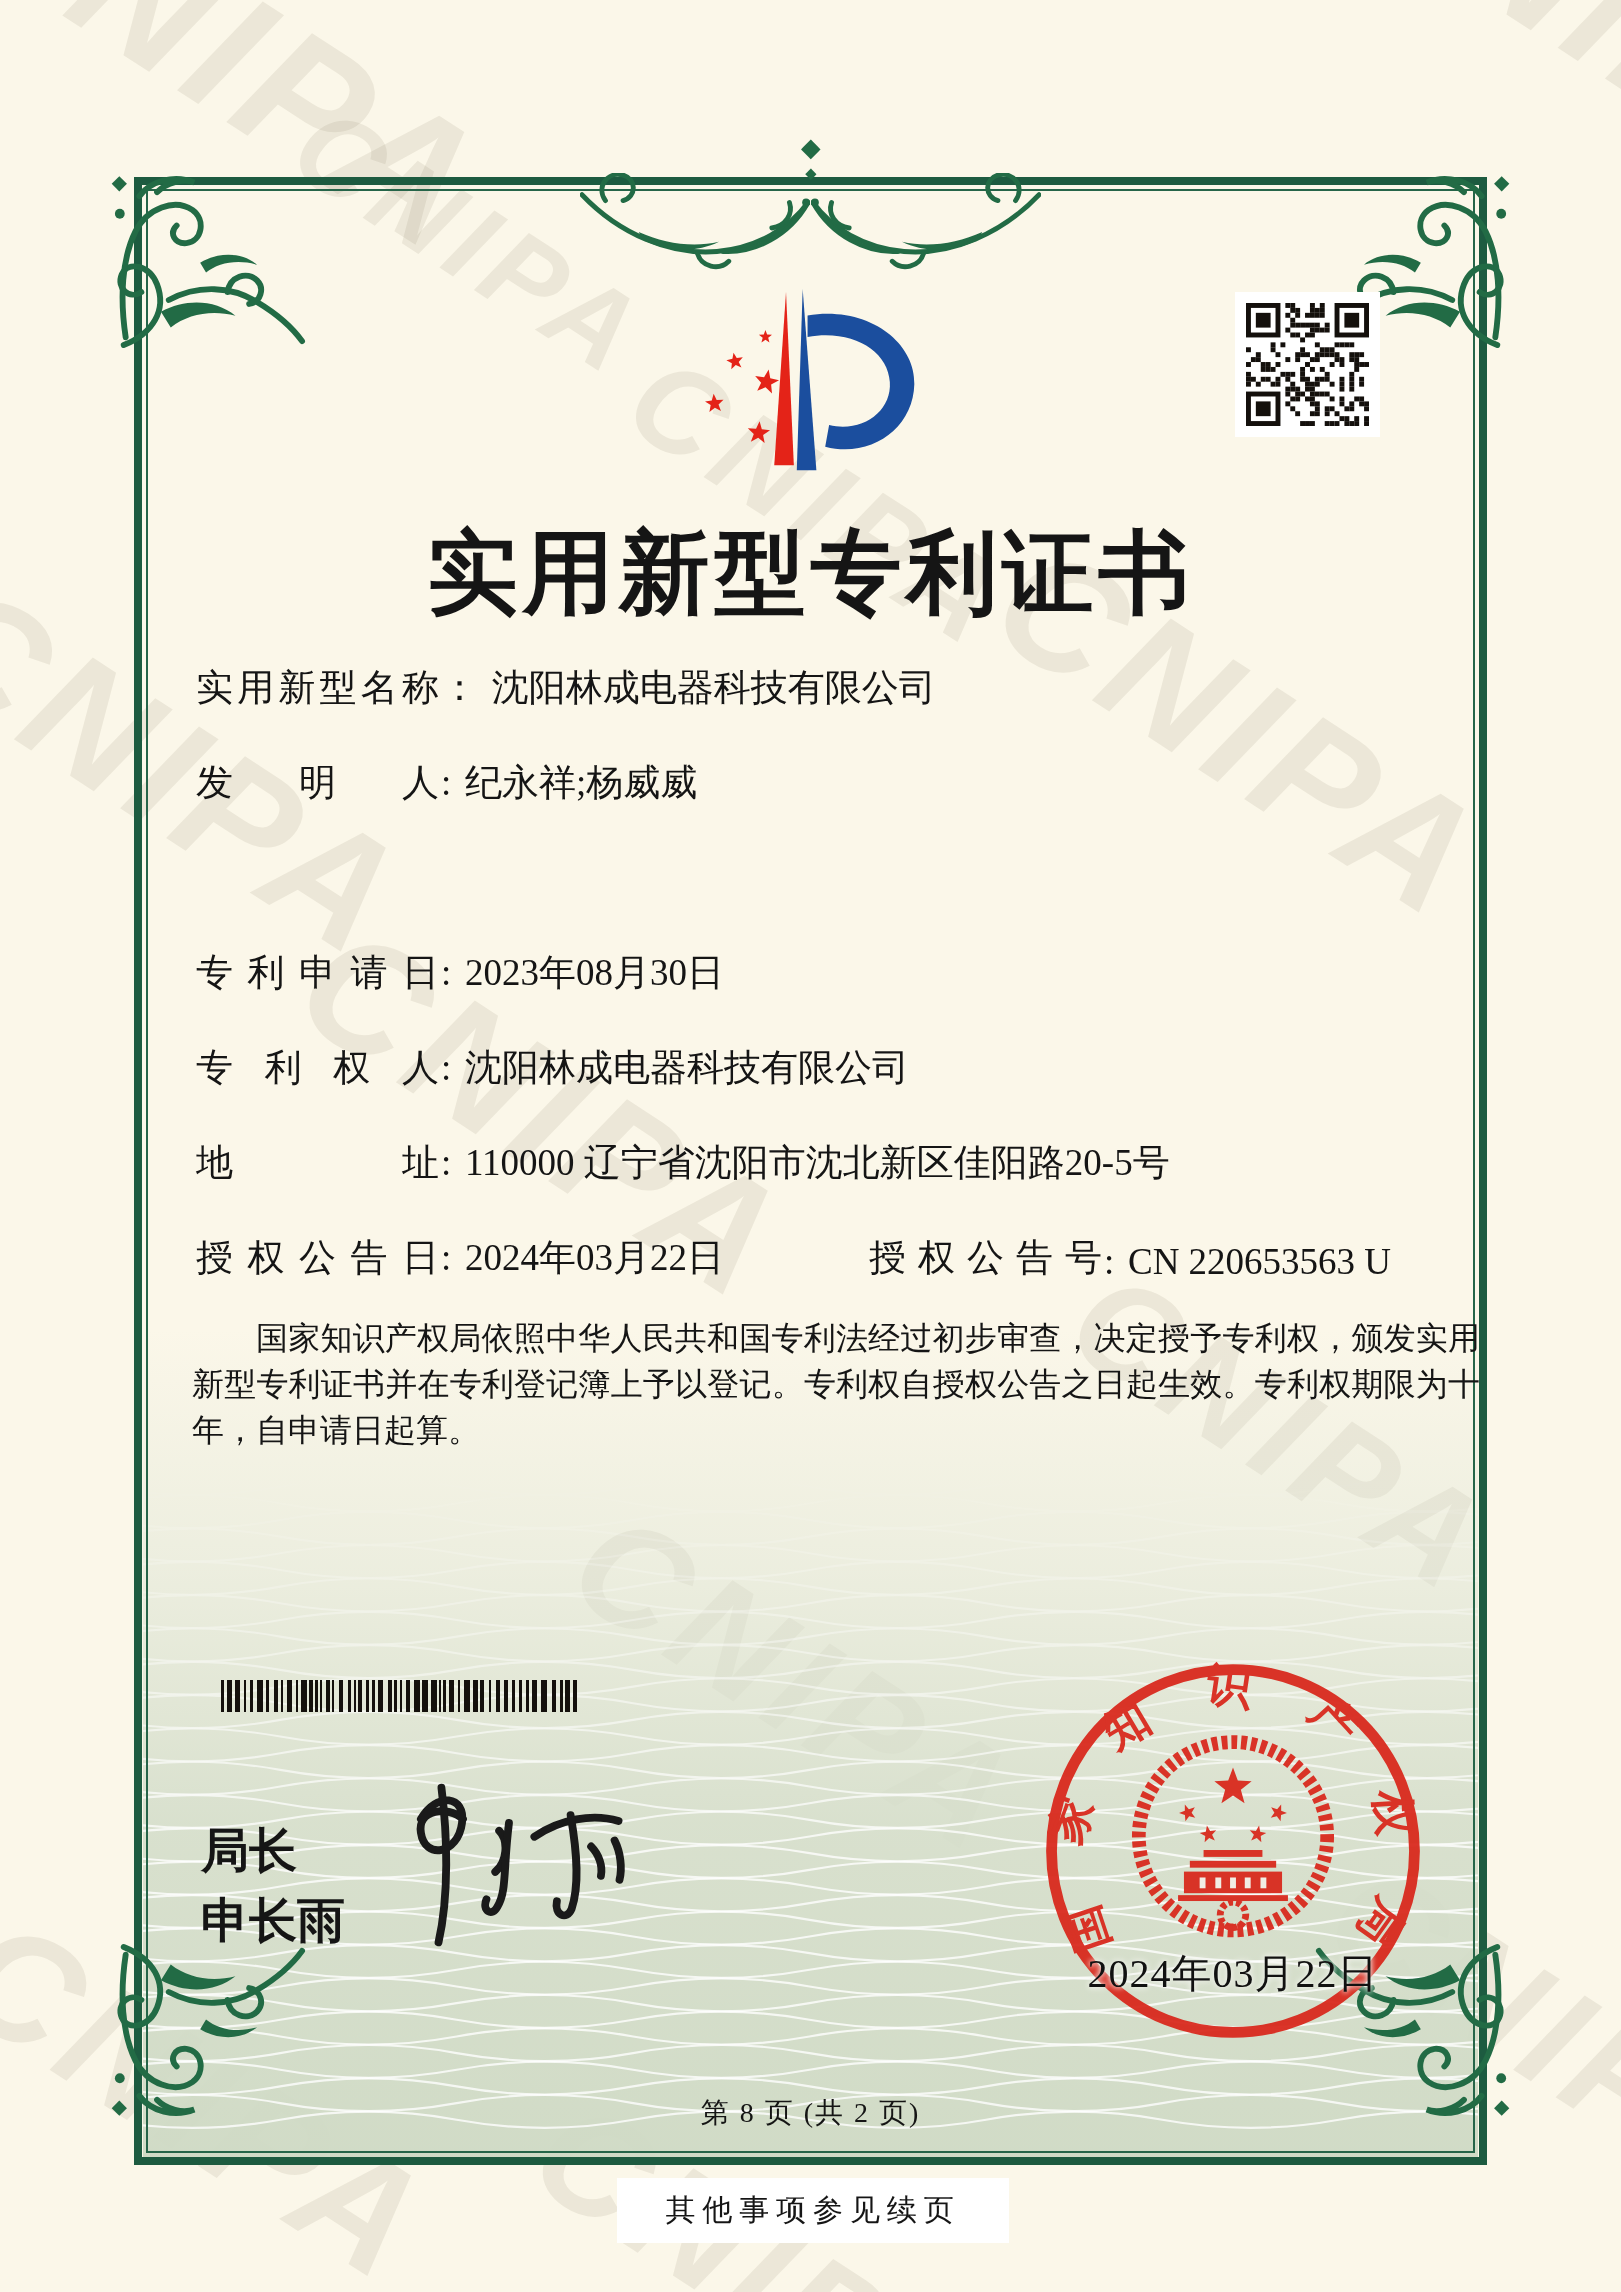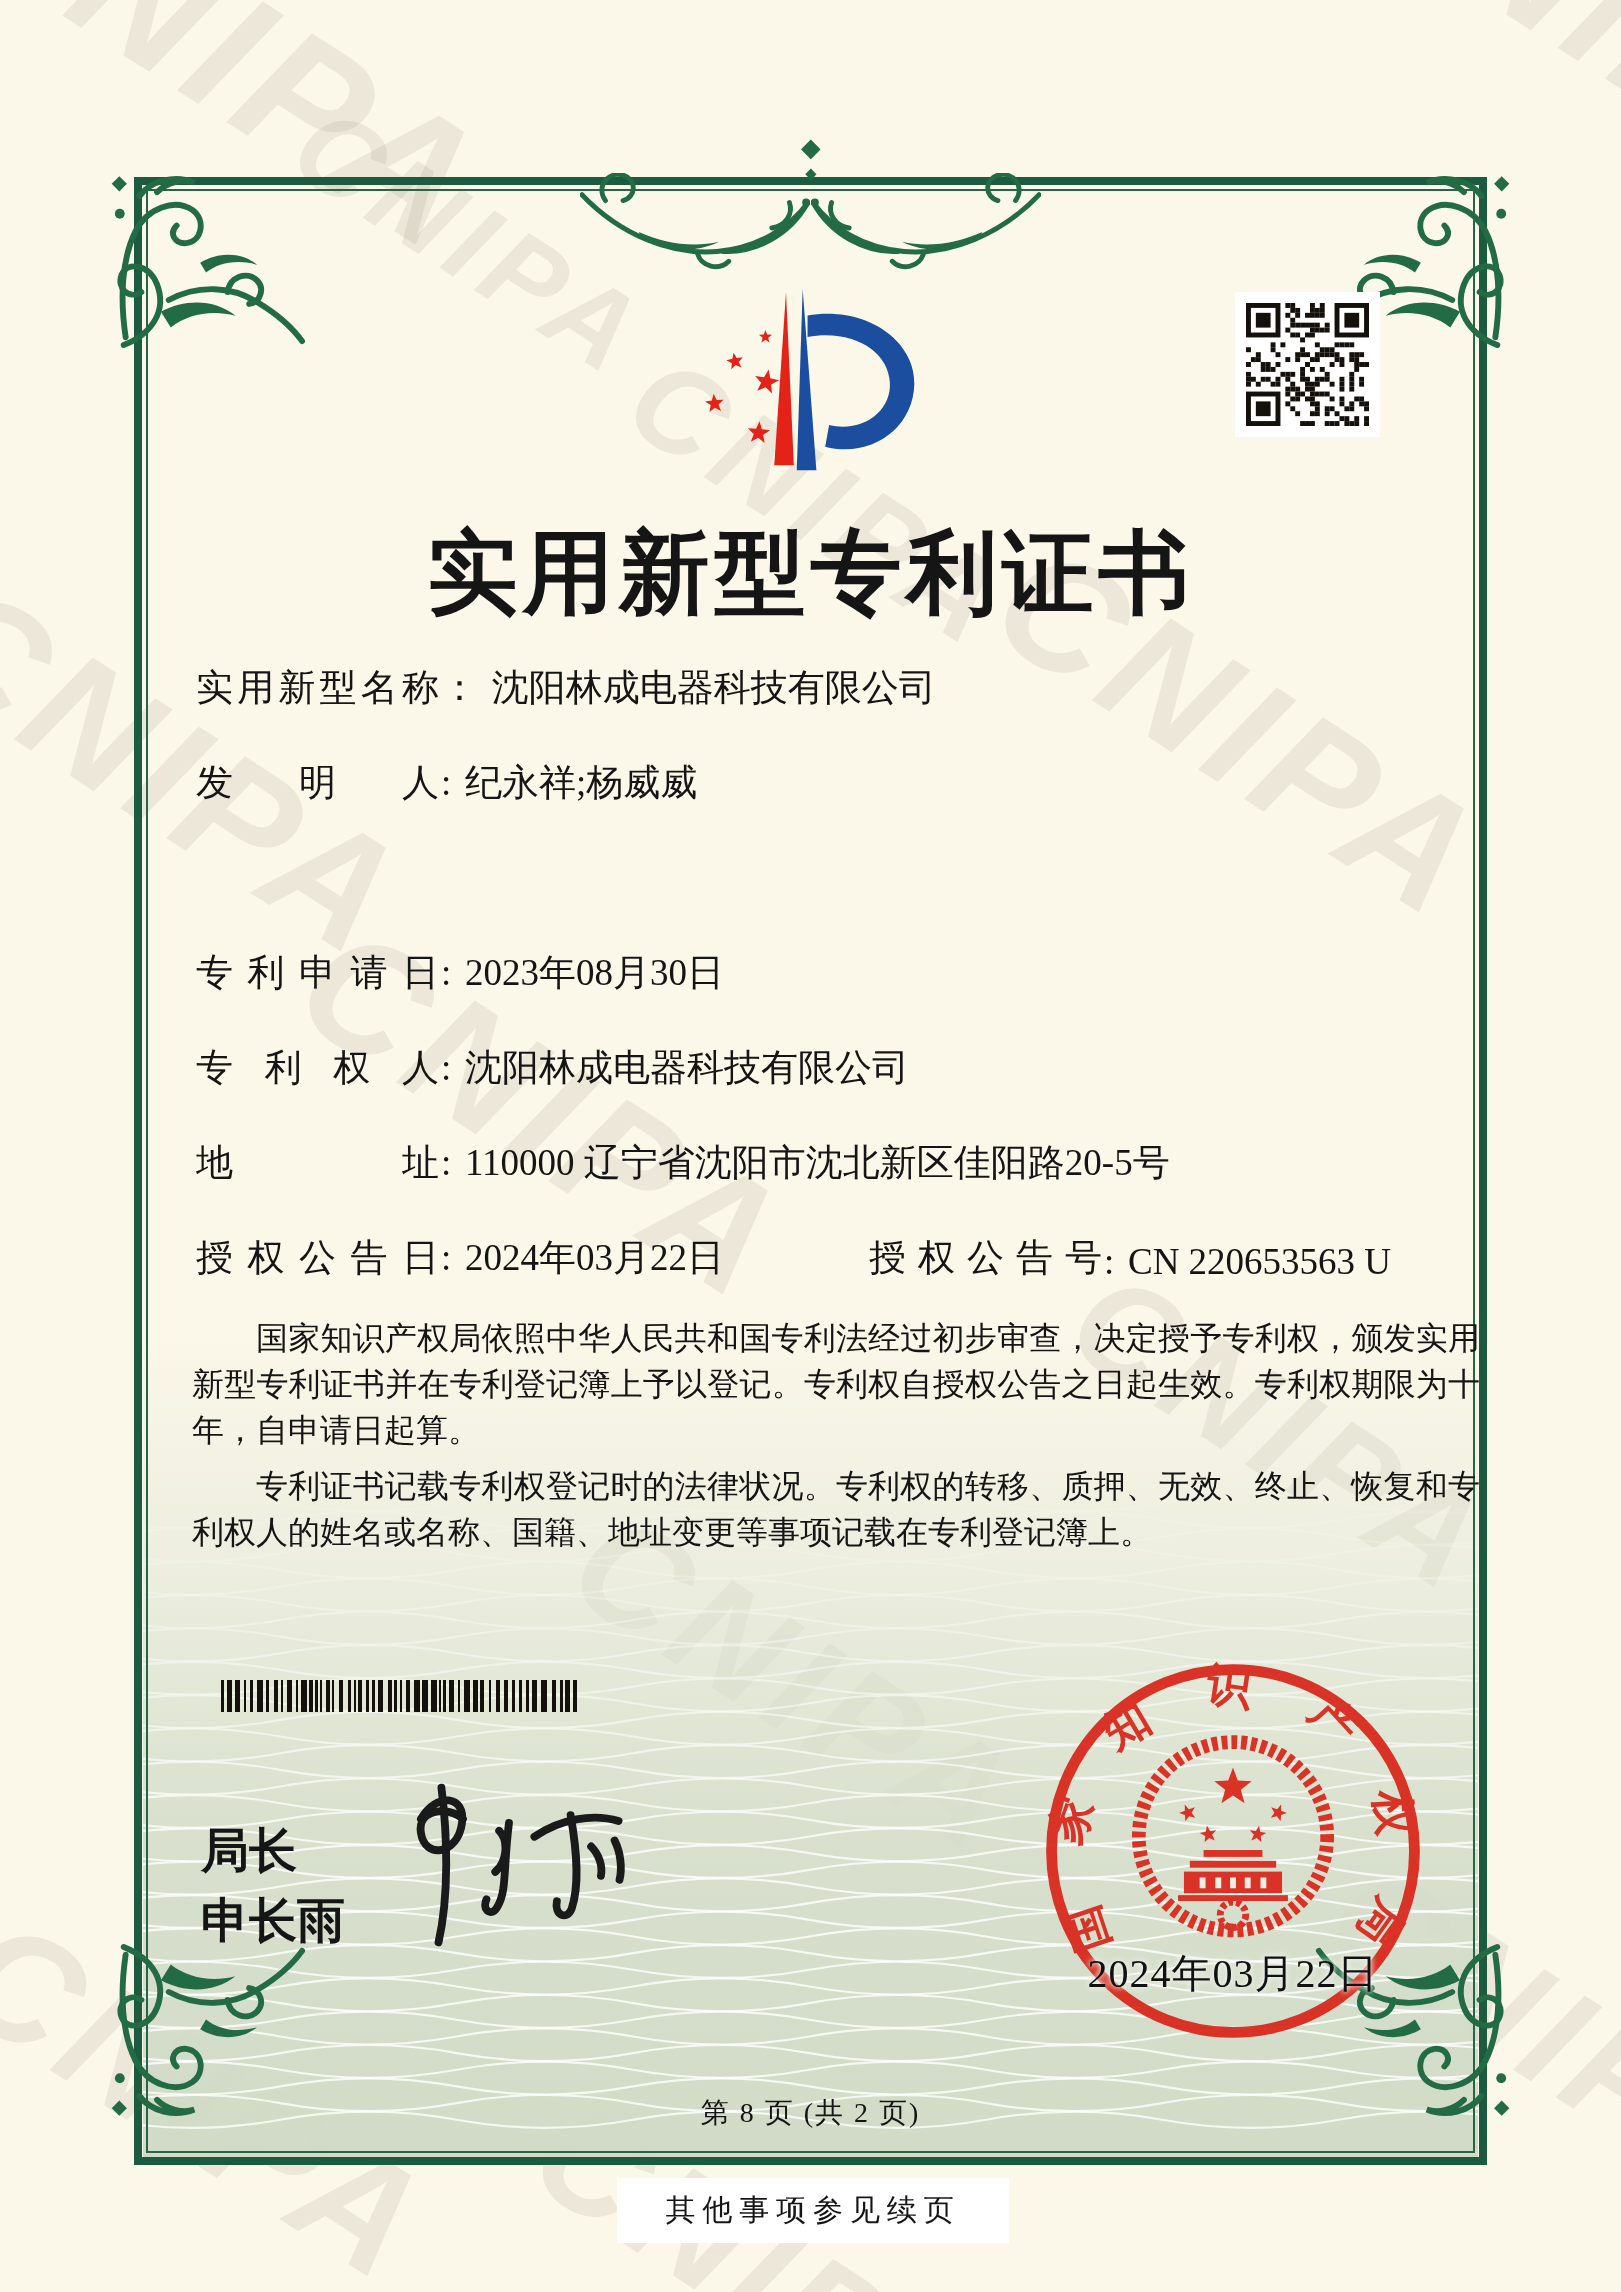--- a/index.html
+++ b/index.html
@@ -433,21 +433,20 @@
   </div>
   <div class="abs field" style="top:1233px;">
     <span class="lbl">授权公告日</span><span class="colon">:</span><span class="val">2024年03月22日</span>
   </div>
   <div class="abs field grant-no" style="top:1233px;">
     <span class="lbl">授权公告号</span><span class="colon">:</span><span class="val">CN 220653563 U</span>
   </div>
 
   <div class="abs body-text">
     <p>国家知识产权局依照中华人民共和国专利法经过初步审查，决定授予专利权，颁发实用新型专利证书并在专利登记簿上予以登记。专利权自授权公告之日起生效。专利权期限为十年，自申请日起算。</p>
-    <p>专利证书记载专利权登记时的法律状况。专利权的转移、质押、无效、终止、恢复和专利权人的姓名或名称、国籍、地址变更等事项记载在专利登记簿上。</p>
   </div>
 
   <div id="barcode" class="abs barcode"><div style="width:2.9px;background:#14100c;"></div><div style="width:2.9px;"></div><div style="width:4.9px;background:#14100c;"></div><div style="width:2.9px;"></div><div style="width:5.9px;background:#14100c;"></div><div style="width:3.9px;"></div><div style="width:2px;background:#14100c;"></div><div style="width:3.9px;"></div><div style="width:2.9px;background:#14100c;"></div><div style="width:3.9px;"></div><div style="width:5.9px;background:#14100c;"></div><div style="width:2.9px;"></div><div style="width:2.9px;background:#14100c;"></div><div style="width:4.9px;"></div><div style="width:4.9px;background:#14100c;"></div><div style="width:2.9px;"></div><div style="width:2px;background:#14100c;"></div><div style="width:3.9px;"></div><div style="width:4.9px;background:#14100c;"></div><div style="width:3.9px;"></div><div style="width:2px;background:#14100c;"></div><div style="width:2.9px;"></div><div style="width:5.9px;background:#14100c;"></div><div style="width:2px;"></div><div style="width:3.9px;background:#14100c;"></div><div style="width:2px;"></div><div style="width:2.9px;background:#14100c;"></div><div style="width:2px;"></div><div style="width:2px;background:#14100c;"></div><div style="width:4.9px;"></div><div style="width:3.9px;background:#14100c;"></div><div style="width:2px;"></div><div style="width:2px;background:#14100c;"></div><div style="width:4.9px;"></div><div style="width:3.9px;background:#14100c;"></div><div style="width:4.9px;"></div><div style="width:2.9px;background:#14100c;"></div><div style="width:2.9px;"></div><div style="width:2px;background:#14100c;"></div><div style="width:2px;"></div><div style="width:3.9px;background:#14100c;"></div><div style="width:3.9px;"></div><div style="width:2.9px;background:#14100c;"></div><div style="width:3.9px;"></div><div style="width:2.9px;background:#14100c;"></div><div style="width:2.9px;"></div><div style="width:4.9px;background:#14100c;"></div><div style="width:4.9px;"></div><div style="width:3.9px;background:#14100c;"></div><div style="width:2px;"></div><div style="width:2.9px;background:#14100c;"></div><div style="width:2.9px;"></div><div style="width:2px;background:#14100c;"></div><div style="width:3.9px;"></div><div style="width:4.9px;background:#14100c;"></div><div style="width:3.9px;"></div><div style="width:5.9px;background:#14100c;"></div><div style="width:2px;"></div><div style="width:5.9px;background:#14100c;"></div><div style="width:2.9px;"></div><div style="width:5.9px;background:#14100c;"></div><div style="width:2px;"></div><div style="width:2px;background:#14100c;"></div><div style="width:2px;"></div><div style="width:2.9px;background:#14100c;"></div><div style="width:2.9px;"></div><div style="width:4.9px;background:#14100c;"></div><div style="width:4.9px;"></div><div style="width:2px;background:#14100c;"></div><div style="width:3.9px;"></div><div style="width:5.9px;background:#14100c;"></div><div style="width:2.9px;"></div><div style="width:4.9px;background:#14100c;"></div><div style="width:2px;"></div><div style="width:3.9px;background:#14100c;"></div><div style="width:4.9px;"></div><div style="width:2px;background:#14100c;"></div><div style="width:4.9px;"></div><div style="width:3.9px;background:#14100c;"></div><div style="width:4.9px;"></div><div style="width:3.9px;background:#14100c;"></div><div style="width:3.9px;"></div><div style="width:2.9px;background:#14100c;"></div><div style="width:3.9px;"></div><div style="width:2.9px;background:#14100c;"></div><div style="width:3.9px;"></div><div style="width:2.9px;background:#14100c;"></div><div style="width:2.9px;"></div><div style="width:5.9px;background:#14100c;"></div><div style="width:3.9px;"></div><div style="width:5.9px;background:#14100c;"></div><div style="width:4.9px;"></div><div style="width:3.9px;background:#14100c;"></div><div style="width:3.9px;"></div><div style="width:2.9px;background:#14100c;"></div><div style="width:2px;"></div><div style="width:4.9px;background:#14100c;"></div><div style="width:2.9px;"></div><div style="width:4.9px;background:#14100c;"></div><div style="width:4.9px;"></div></div>
 
   <div class="abs director" style="top:1819px;">局长</div>
   <div class="abs director" style="top:1881px;margin-top:8px;">申长雨</div>
 
   <svg class="abs" style="left:370px;top:1776px;" width="274" height="181" viewBox="0 0 280 185" fill="none" stroke="#1a1a1a" stroke-width="8" stroke-linecap="round" stroke-linejoin="round">
     <path d="M52,44 C68,16 98,20 94,48 C90,80 56,86 52,58 C48,34 80,30 95,44"></path>
     <path d="M73,12 C79,60 81,122 70,170"></path>

